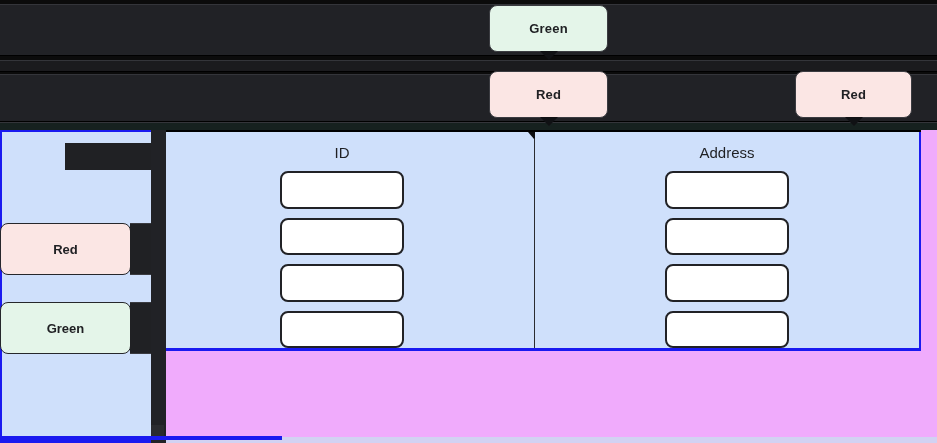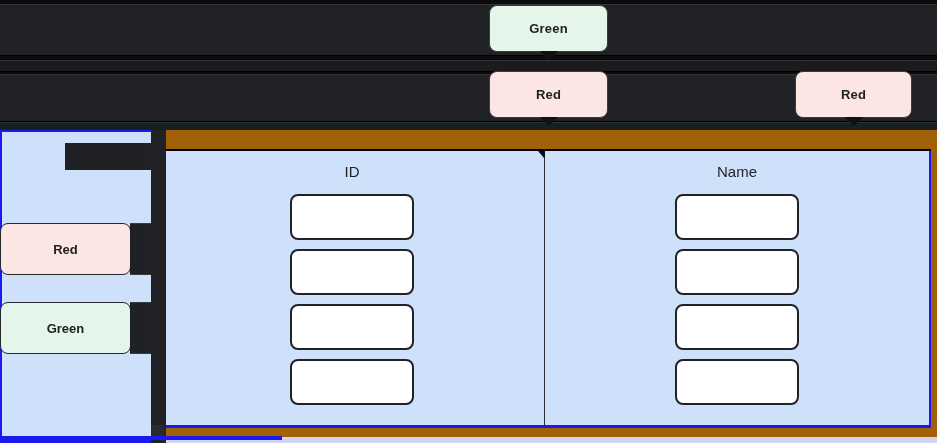--- a/index.html
+++ b/index.html
@@ -6,21 +6,21 @@
   html, body {
     width:937px; height:443px;
     overflow:hidden;
     background:#000;
     font-family:"Liberation Sans", sans-serif;
   }
 
   #stage {
     position:relative;
     width:937px; height:443px;
-    background:#a16207;
+    background:#f0abfc;
   }
 
   
   .top-region {
     position:absolute;
     left:0; top:0;
     width:937px; height:130px;
     background:#0b0b0b;
   }
   .dark-band {
@@ -124,27 +124,26 @@
     position:absolute;
     left:151px; top:425px;
     width:13px; height:12px;
     background:#2a2b2f;
     z-index:6;
   }
 
   
   .table {
     position:absolute;
-    left:160px; top:130px;
-    width:771px; height:279px;
+    left:150px; top:130px;
+    width:771px; height:221px;
     display:flex;
     z-index:2;
     border-top:2px solid #000;
     border-bottom:3px solid #1a1af0;
-    margin-top:19px;
   }
   .col {
     position:relative;
     flex:1 1 0;
     background:#cfe0fb;
     border-right:1px solid #2b2c30;
     display:flex;
     flex-direction:column;
     align-items:center;
     padding-top:8px;
@@ -237,28 +236,28 @@
 
     <div class="col">
       <div class="col-head">ID</div>
       <div class="cell first"></div>
       <div class="cell"></div>
       <div class="cell"></div>
       <div class="cell"></div>
     </div>
 
 
+
     <div class="col">
-      <div class="col-head">Name</div>
+      <div class="col-head">Address</div>
       <div class="cell first"></div>
       <div class="cell"></div>
       <div class="cell"></div>
       <div class="cell"></div>
     </div>
-
 
 
   </div>
 
   <div class="bottom-strip"></div>
   <div class="bottom-blue"></div>
 
 </div>
 
 </body></html>

